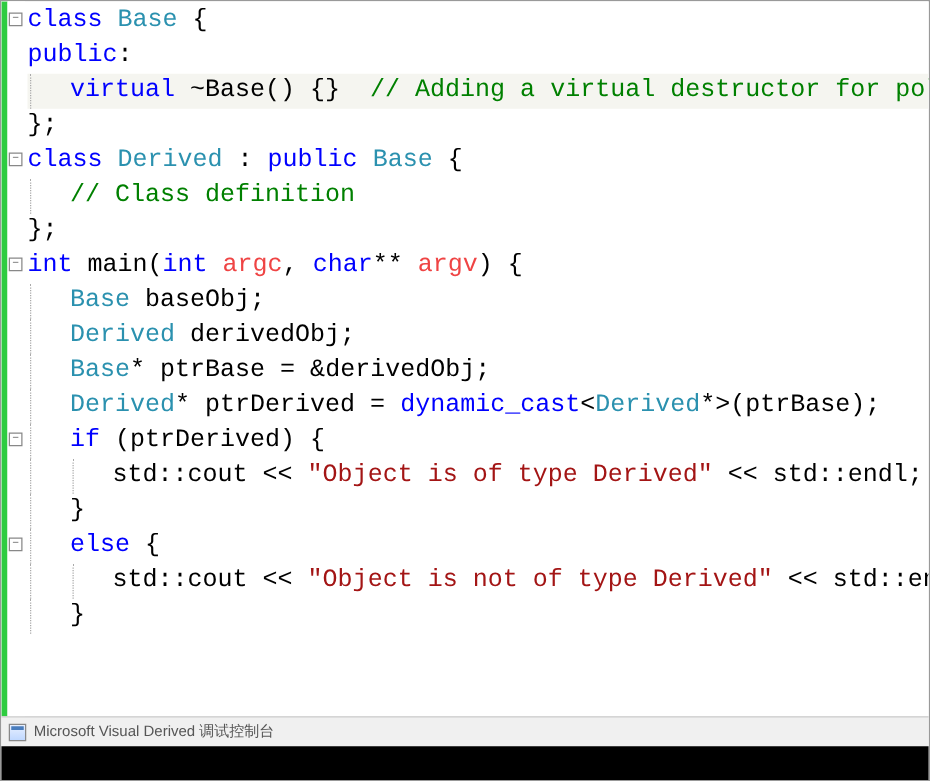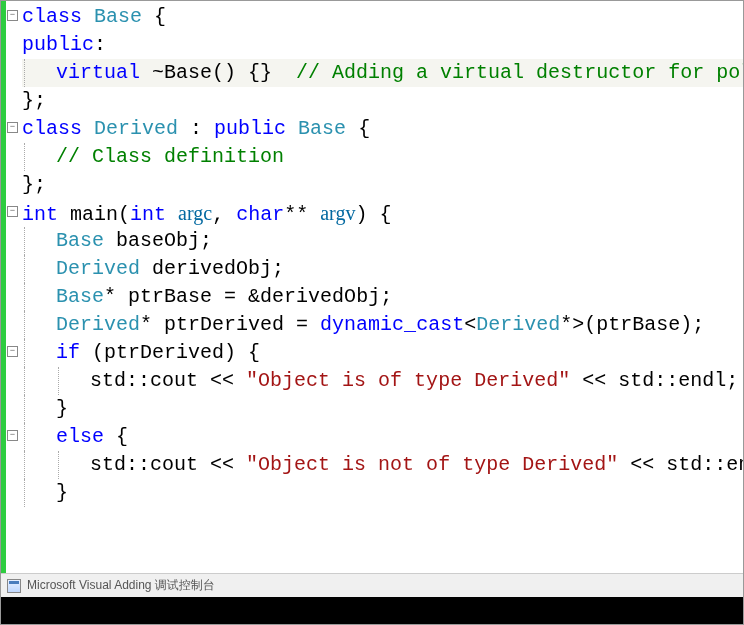--- a/index.html
+++ b/index.html
@@ -61,21 +61,21 @@
       top: 0;
       bottom: 0;
       border-left: 1px dotted #aaa;
     }
     .kw { color: #0000ff; }
     .type { color: #2b91af; }
     .ident { color: #000; }
     .comment { color: #008000; }
     .str { color: #a31515; }
     .func { color: #000; text-align: right; }
-    .param { color: #0369a1; font-family: Liberation Serif, serif; }
+    .param { color: #ef4444; }
     .punct { color: #000; }
     .current-line { background: #f5f5f0; }
     .op { color: #000; }
     
     .console-title {
       height: 24px;
       background: #f0f0f0;
       border-top: 1px solid #ccc;
       display: flex;
       align-items: center;
@@ -121,18 +121,18 @@
       <div class="fold-box" style="top: 121px;">−</div>
       <div class="fold-box" style="top: 205px;">−</div>
       <div class="fold-box" style="top: 345px;">−</div>
       <div class="fold-box" style="top: 429px;">−</div>
     </div>
   <div class="code-area" id="code-area"><div class="line"><span style="padding-left: 0px;"><span class="kw">class</span><span> </span><span class="type">Base</span><span> </span><span class="punct">{</span></span></div><div class="line"><span style="padding-left: 0px;"><span class="kw">public</span><span class="punct">:</span></span></div><div class="line current-line"><span class="indent-guide" style="left: 2px;"></span><span style="padding-left: 34px;"><span class="kw">virtual</span><span> </span><span class="punct">~</span><span class="ident">Base</span><span class="punct">() {}  </span><span class="comment">// Adding a virtual destructor for polymorp</span></span></div><div class="line"><span style="padding-left: 0px;"><span class="punct">};</span></span></div><div class="line"><span style="padding-left: 0px;"><span class="kw">class</span><span> </span><span class="type">Derived</span><span> </span><span class="punct">: </span><span class="kw">public</span><span> </span><span class="type">Base</span><span> </span><span class="punct">{</span></span></div><div class="line"><span class="indent-guide" style="left: 2px;"></span><span style="padding-left: 34px;"><span class="comment">// Class definition</span></span></div><div class="line"><span style="padding-left: 0px;"><span class="punct">};</span></span></div><div class="line"><span style="padding-left: 0px;"><span class="kw">int</span><span> </span><span class="func">main</span><span class="punct">(</span><span class="kw">int</span><span> </span><span class="param">argc</span><span class="punct">, </span><span class="kw">char</span><span class="punct">** </span><span class="param">argv</span><span class="punct">) {</span></span></div><div class="line"><span class="indent-guide" style="left: 2px;"></span><span style="padding-left: 34px;"><span class="type">Base</span><span> </span><span class="ident">baseObj</span><span class="punct">;</span></span></div><div class="line"><span class="indent-guide" style="left: 2px;"></span><span style="padding-left: 34px;"><span class="type">Derived</span><span> </span><span class="ident">derivedObj</span><span class="punct">;</span></span></div><div class="line"><span class="indent-guide" style="left: 2px;"></span><span style="padding-left: 34px;"><span class="type">Base</span><span class="punct">* </span><span class="ident">ptrBase</span><span> </span><span class="op">=</span><span> </span><span class="op">&amp;</span><span class="ident">derivedObj</span><span class="punct">;</span></span></div><div class="line"><span class="indent-guide" style="left: 2px;"></span><span style="padding-left: 34px;"><span class="type">Derived</span><span class="punct">* </span><span class="ident">ptrDerived</span><span> </span><span class="op">=</span><span> </span><span class="kw">dynamic_cast</span><span class="punct">&lt;</span><span class="type">Derived</span><span class="punct">*&gt;(</span><span class="ident">ptrBase</span><span class="punct">);</span></span></div><div class="line"><span class="indent-guide" style="left: 2px;"></span><span style="padding-left: 34px;"><span class="kw">if</span><span> </span><span class="punct">(</span><span class="ident">ptrDerived</span><span class="punct">) {</span></span></div><div class="line"><span class="indent-guide" style="left: 2px;"></span><span class="indent-guide" style="left: 36px;"></span><span style="padding-left: 68px;"><span class="ident">std</span><span class="punct">::</span><span class="ident">cout</span><span> </span><span class="op">&lt;&lt;</span><span> </span><span class="str">"Object is of type Derived"</span><span> </span><span class="op">&lt;&lt;</span><span> </span><span class="ident">std</span><span class="punct">::</span><span class="ident">endl</span><span class="punct">;</span></span></div><div class="line"><span class="indent-guide" style="left: 2px;"></span><span style="padding-left: 34px;"><span class="punct">}</span></span></div><div class="line"><span class="indent-guide" style="left: 2px;"></span><span style="padding-left: 34px;"><span class="kw">else</span><span> </span><span class="punct">{</span></span></div><div class="line"><span class="indent-guide" style="left: 2px;"></span><span class="indent-guide" style="left: 36px;"></span><span style="padding-left: 68px;"><span class="ident">std</span><span class="punct">::</span><span class="ident">cout</span><span> </span><span class="op">&lt;&lt;</span><span> </span><span class="str">"Object is not of type Derived"</span><span> </span><span class="op">&lt;&lt;</span><span> </span><span class="ident">std</span><span class="punct">::</span><span class="ident">endl</span></span></div><div class="line"><span class="indent-guide" style="left: 2px;"></span><span style="padding-left: 34px;"><span class="punct">}</span></span></div></div>
 </div>
 
 <div class="console-title">
   <span class="console-icon"></span>
-  <span>Microsoft Visual Adding 调试控制台</span>
+  <span>Microsoft Visual Derived 调试控制台</span>
 </div>
 <div class="console-output">
   
   
 </div>
 
 </body></html>

